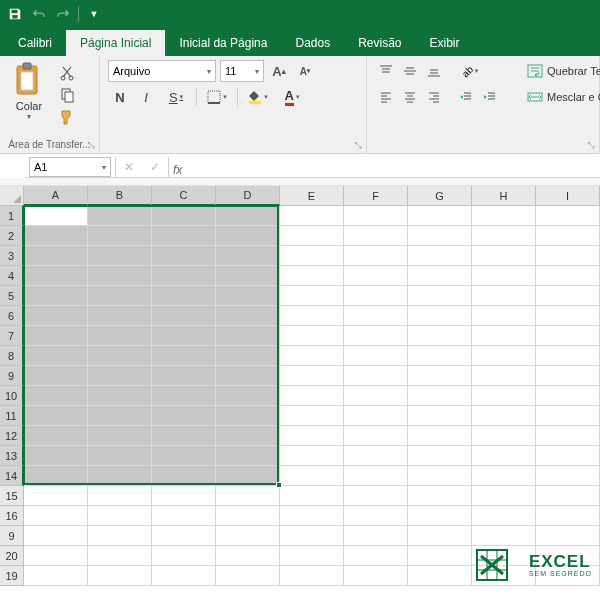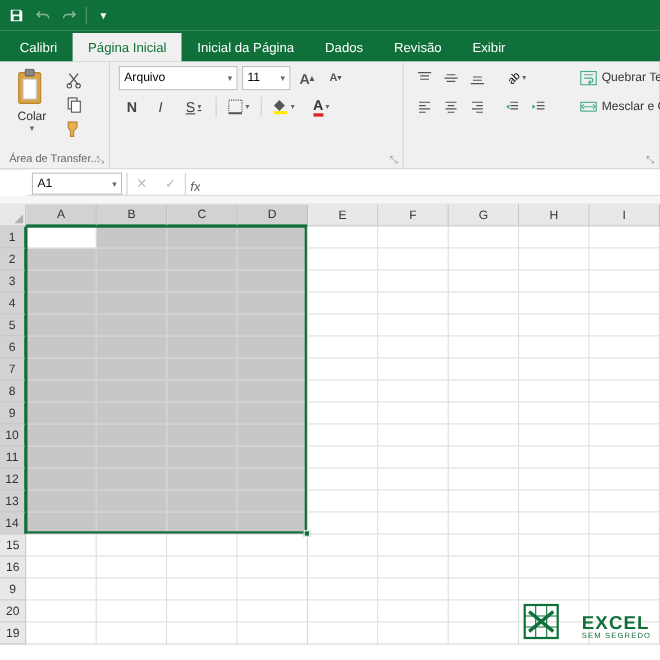--- a/index.html
+++ b/index.html
@@ -75,21 +75,21 @@
 .row-h.sel { background: #d2d2d2; border-right: 2px solid #0f7039; }
 .cells { position: relative; }
 .cell-row { display: flex; }
 .cell { height: 20px; border-right: 1px solid #d8d8d8; border-bottom: 1px solid #d8d8d8; background: #fff; cursor: cell; }
 .cell.sel { background: #c7c7c7; }
 .cell.active { background: #fff; }
 .selection-border { position: absolute; border: 2px solid #0f7039; pointer-events: none; }
 .fill-handle { position: absolute; width: 6px; height: 6px; background: #0f7039; border: 1px solid #fff; cursor: crosshair; }
 
 
-.watermark { position: absolute; right: 8px; bottom: 18px; display: flex; align-items: flex-end; gap: 20px; }
+.watermark { position: absolute; right: 8px; bottom: 18px; display: flex; align-items: center; gap: 20px; }
 .wm-icon { width: 34px; height: 34px; }
 .wm-text { display: flex; flex-direction: column; line-height: 1; }
 .wm-main { font-size: 17px; font-weight: bold; color: #0f7039; letter-spacing: 1px; }
 .wm-sub { font-size: 7px; color: #0f7039; letter-spacing: 1px; text-align: right; }
 </style>
 </head>
 <body>
 
 <div class="titlebar">
   <div class="qat-btn">

